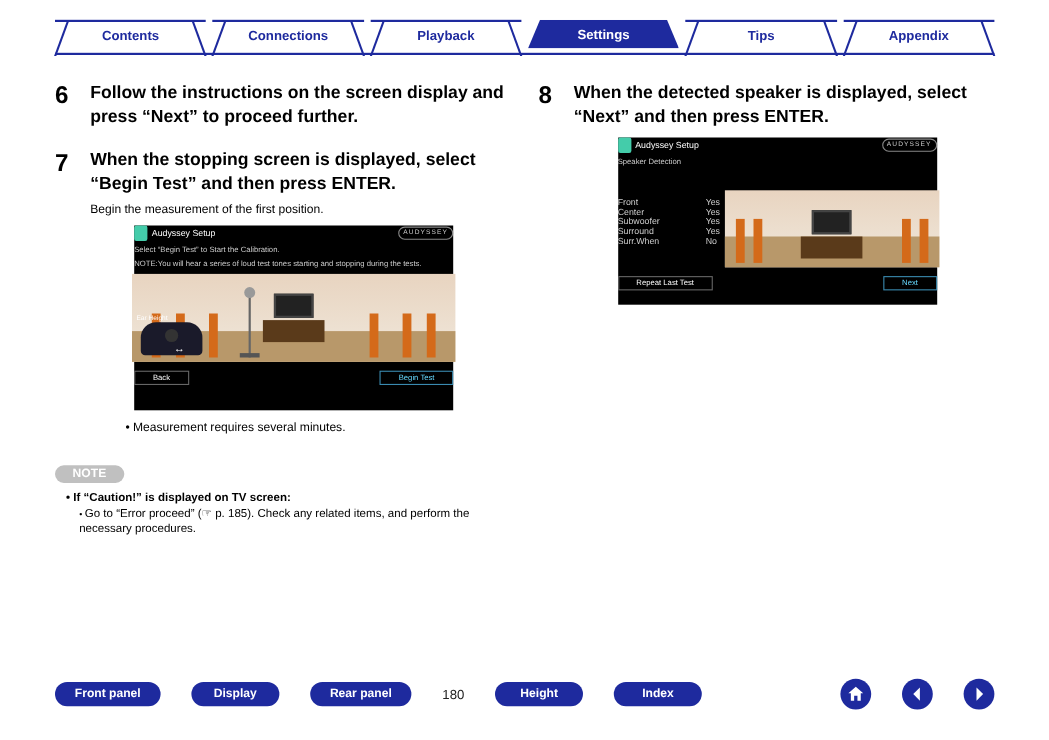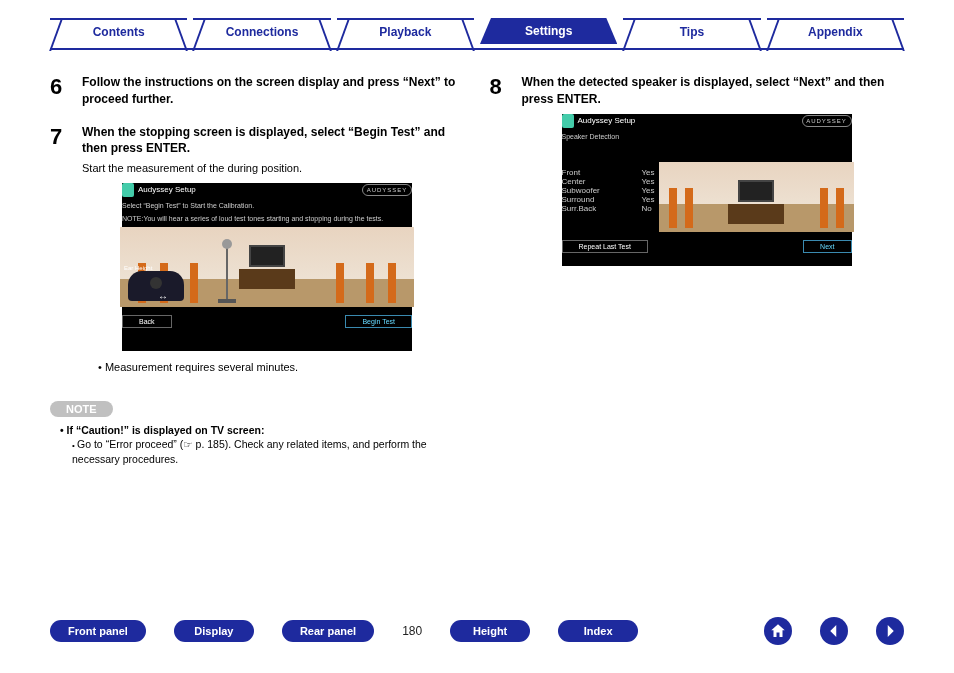--- a/index.html
+++ b/index.html
@@ -62,23 +62,23 @@
   
   .content {
     display: flex;
     padding: 30px 50px 0 50px;
     gap: 25px;
   }
   .col { flex: 1; font-size: 12px; }
   .step { display: flex; gap: 12px; margin-bottom: 12px; }
   .num { font-size: 22px; font-weight: bold; width: 20px; flex-shrink: 0; }
   .step .body { flex: 1; }
-  .step .title { font-weight: bold; font-size: 12px; line-height: 1.4; margin-bottom: 4px; }
+  .step .title { font-weight: bold; font-size: 16px; line-height: 1.4; margin-bottom: 4px; }
   .step .sub { font-size: 11px; line-height: 1.4; margin-bottom: 6px; }
-  .bullet { font-size: 11px; margin-left: 16px; margin-top: 10px; }
+  .bullet { font-size: 11px; margin-left: 32px; margin-top: 10px; }
   .bullet::before { content: "• "; }
 
   .note-badge {
     display: inline-block;
     background: #c0c0c0;
     color: #fff;
     border-radius: 11px;
     padding: 2px 16px;
     font-size: 11px;
     font-weight: bold;
@@ -217,21 +217,21 @@
       <div class="num">6</div>
       <div class="body">
           <div class="title">Follow the instructions on the screen display and press “Next” to proceed further.</div>
         </div>
     </div>
 
     <div class="step">
       <div class="num">7</div>
       <div class="body">
         <div class="title">When the stopping screen is displayed, select “Begin Test” and then press ENTER.</div>
-        <div class="sub">Start the measurement of the during position.</div>
+        <div class="sub">Begin the measurement of the first position.</div>
 
         <div class="shot shot1">
           <div class="shot-header">
             <div><span class="spk-icon"></span><span>Audyssey Setup</span></div>
             <div class="aud-logo">AUDYSSEY</div>
           </div>
           <div class="inst">Select “Begin Test” to Start the Calibration.</div>
           <div class="inst">NOTE:You will hear a series of loud test tones starting and stopping during the tests.</div>
           <div class="room">
             <div class="room-floor"></div>
@@ -300,21 +300,21 @@
                 </div>
               <div class="det-row">
                   <span>Subwoofer</span>
                   <span>Yes</span>
                 </div>
               <div class="det-row">
                   <span>Surround</span>
                   <span>Yes</span>
                 </div>
               <div class="det-row">
-                  <span>Surr.Back</span>
+                  <span>Surr.When</span>
                   <span>No</span>
                 </div>
             </div>
             <div class="room" style="flex:1; height:70px;">
               <div class="room-floor"></div>
               <div class="tv"></div>
                 <div class="tvstand"></div>
               <div class="spk tall" style="left:10px;"></div>
                 <div class="spk tall" style="left:26px;"></div>
               <div class="spk tall" style="right:10px;"></div>

